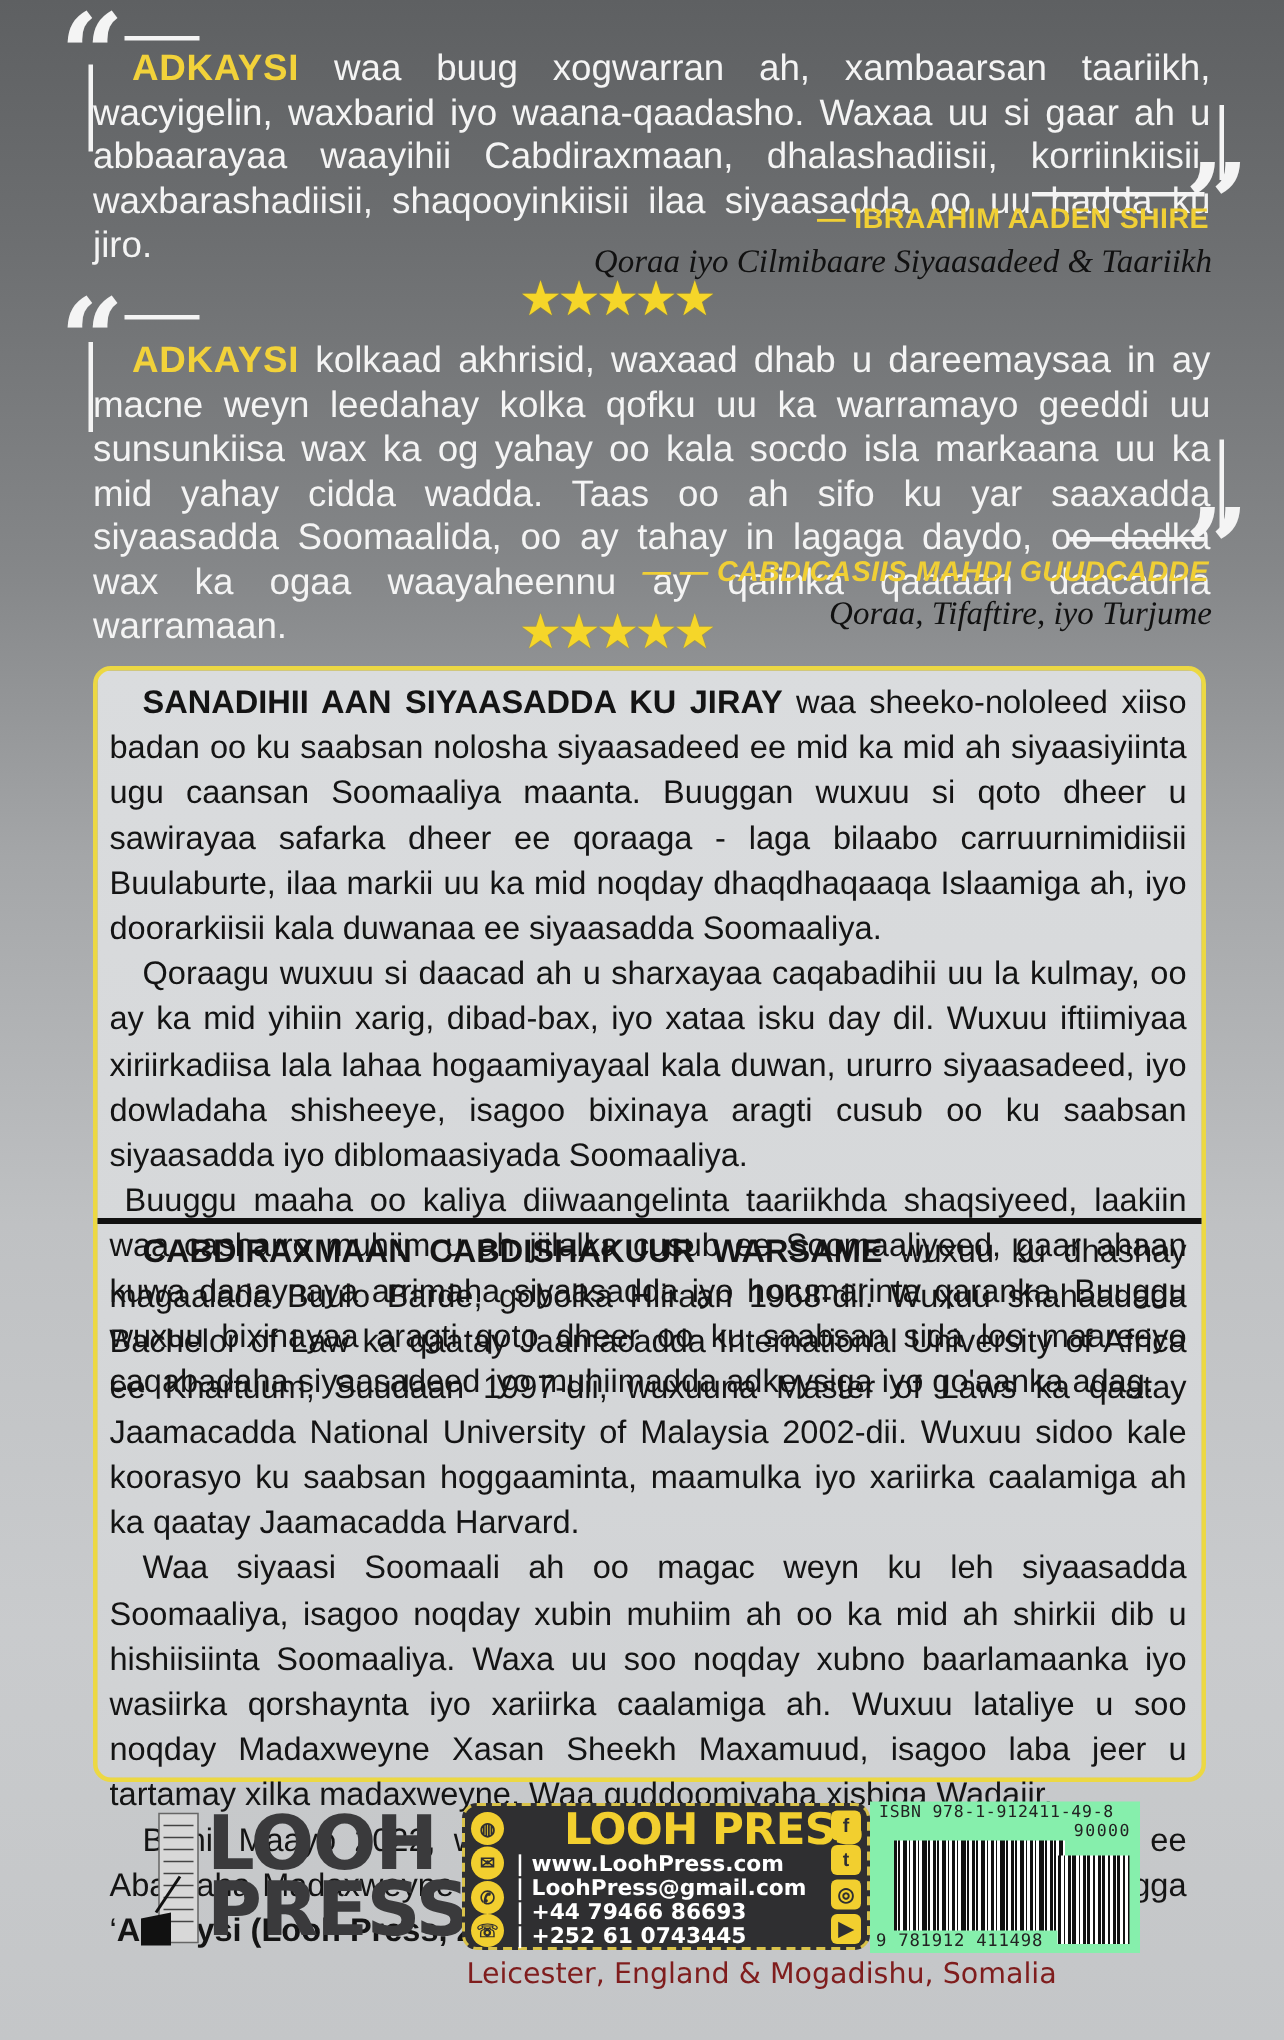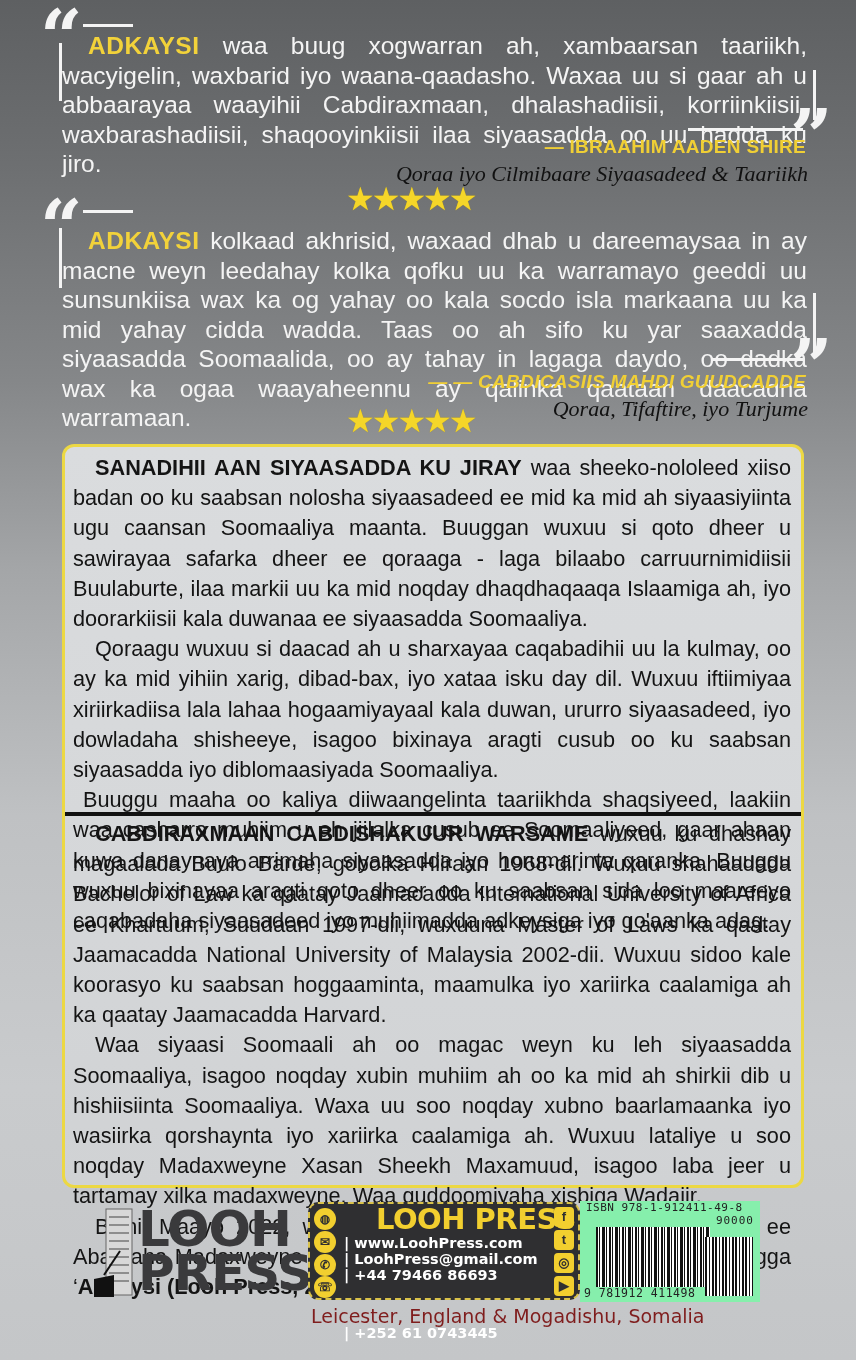--- a/index.html
+++ b/index.html
@@ -115,21 +115,21 @@
 
 <div class="contact-card">
   <div class="cc-title">LOOH PRESS</div>
   <div class="cc-icon" style="top:4px;">◍</div>
   <div class="cc-icon" style="top:27px;">✉</div>
   <div class="cc-icon" style="top:50px;">✆</div>
   <div class="cc-icon" style="top:72px;">☏</div>
   <div class="cc-line" style="top:31px;">| www.LoohPress.com</div>
   <div class="cc-line" style="top:47px;">| LoohPress@gmail.com</div>
   <div class="cc-line" style="top:63px;">| +44 79466 86693</div>
-  <div class="cc-line" style="top:79px;margin-top:42px;">| +252 61 0743445</div>
+  <div class="cc-line" style="top:79px;">| +252 61 0743445</div>
   <div class="soc-icon" style="top:3px;">f</div>
   <div class="soc-icon" style="top:26px;">t</div>
   <div class="soc-icon" style="top:49px;">◎</div>
   <div class="soc-icon" style="top:72px;">▶</div>
 </div>
 
 <div class="isbn-box">
   <div class="isbn-top">ISBN 978-1-912411-49-8</div>
   <div class="isbn-price">90000</div>
   <div class="barcode"></div>

